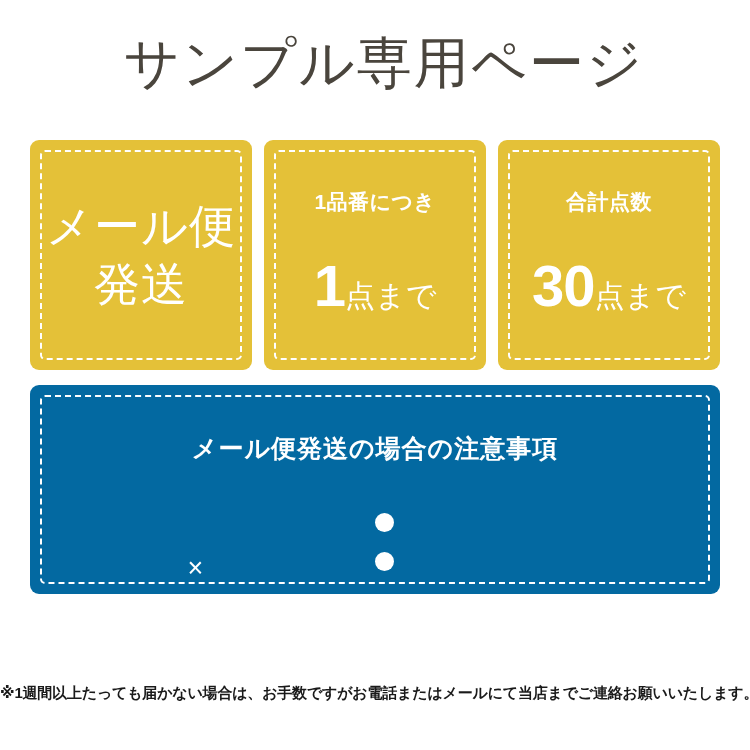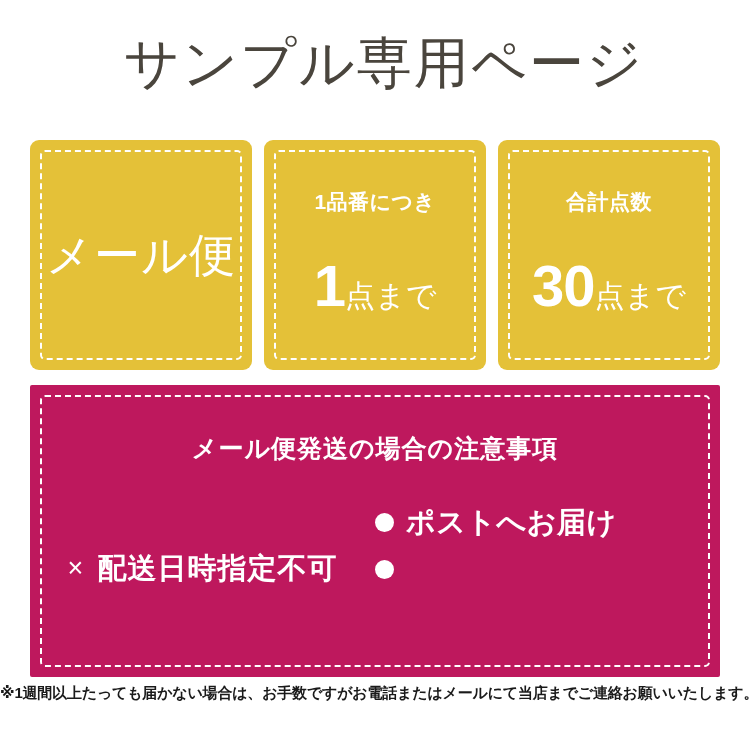--- a/index.html
+++ b/index.html
@@ -113,23 +113,23 @@
     font-weight: normal;
     letter-spacing: 0px;
   }
 
   
   .notice-panel {
     position: absolute;
     left: 30px;
     top: 385px;
     width: 690px;
-    height: 292px;
-    background: #be185d;
-    border-radius: 2px;
+    height: 209px;
+    background: #0369a1;
+    border-radius: 9px;
     box-sizing: border-box;
   }
   .notice-panel .dash-frame {
     position: absolute;
     left: 10px;
     top: 10px;
     right: 10px;
     bottom: 10px;
     border: 2px dashed #ffffff;
     border-radius: 5px;
@@ -236,20 +236,21 @@
 <div class="page">
 
   <div class="page-title">サンプル専用ページ</div>
 
   <div class="cards-row">
 
     <div class="card">
       <div class="dash-frame"></div>
       <div class="card-inner">
         <div class="card-big-line">メール便</div>
+        <div class="card-big-line">発送</div>
       </div>
     </div>
 
     <div class="card">
       <div class="dash-frame"></div>
       <div class="card-inner">
         <div class="card-caption">1品番につき</div>
         <div class="card-value">
           <span class="num">1</span>
           <span class="unit">点まで</span>
@@ -273,31 +274,27 @@
   <div class="notice-panel">
     <div class="dash-frame"></div>
 
     <div class="notice-heading">メール便発送の場合の注意事項</div>
 
     <div class="notice-body">
 
       <div class="notice-col-left">
         <div class="cross-item">
           <span class="cross-mark">×</span>
-          <span class="cross-text">配送日時指定不可</span>
         </div>
       </div>
 
       <div class="notice-col-right">
 
         <div class="bullet-item">
           <span class="bullet-dot"></span>
-          <span class="bullet-text">
-            <span>ポストへお届け</span>
-          </span>
         </div>
 
         <div class="bullet-item">
           <span class="bullet-dot"></span>
         </div>
 
       </div>
     </div>
   </div>
 

